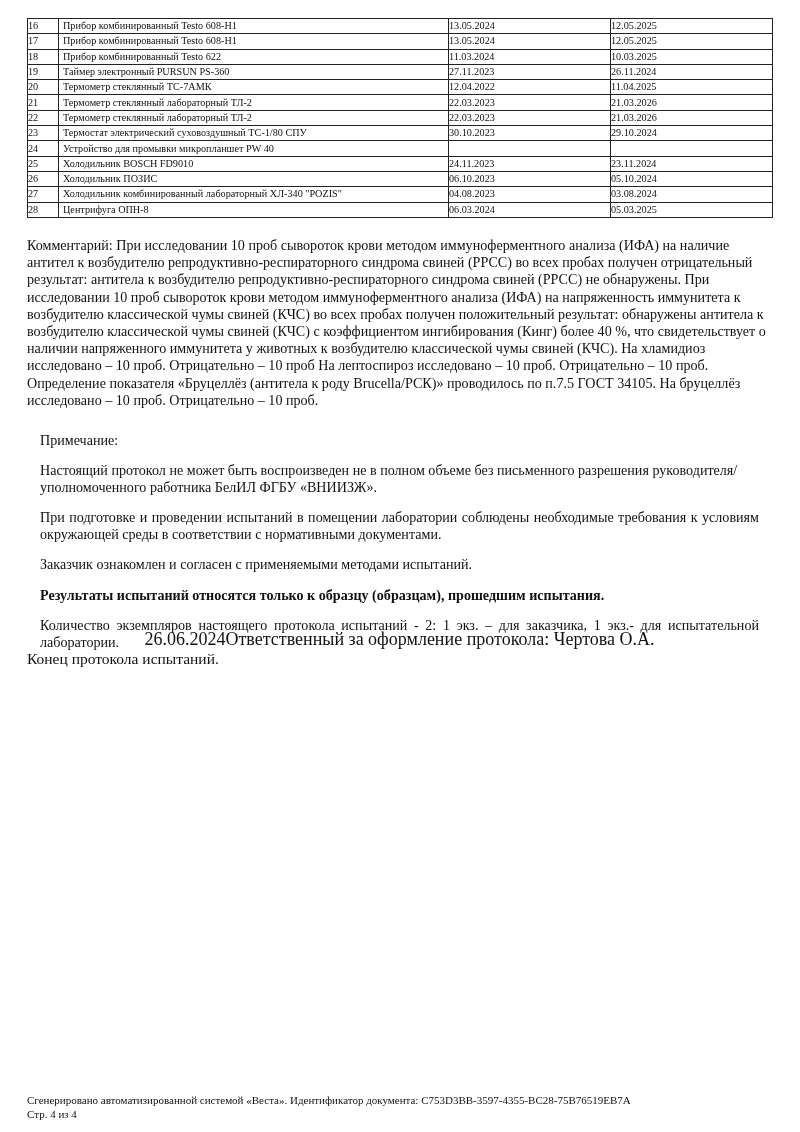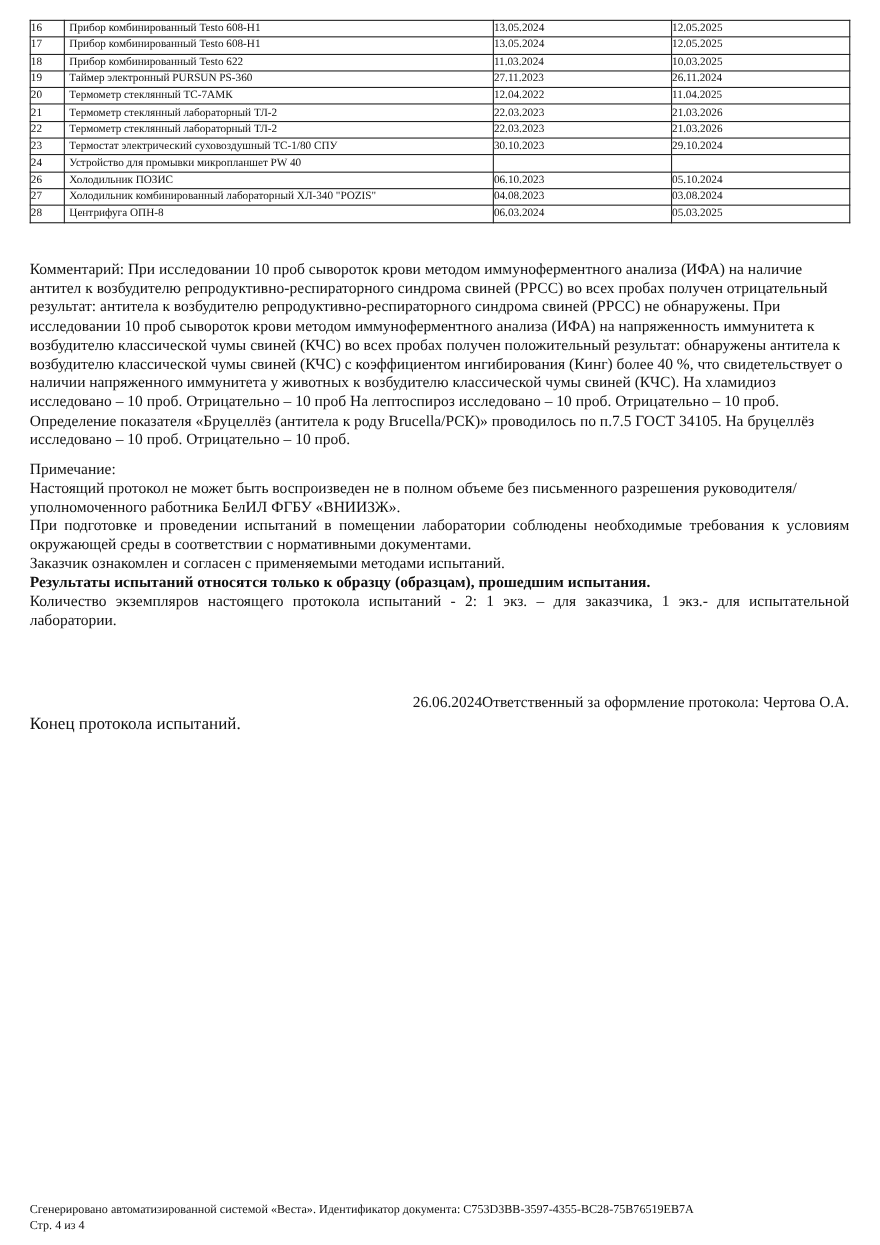--- a/index.html
+++ b/index.html
@@ -26,28 +26,28 @@
   .comment {
     position: absolute; left: 27px; top: 237px; width: 745px;
     font-size: 14.1px; line-height: 17.2px;
   }
   .comment b { font-weight: normal; margin-top: 22px; }
 
   .notes {
     position: absolute; left: 27px; top: 419px; width: 745px;
     font-size: 14.1px; line-height: 17.1px;
   }
-  .notes p { margin: 0; }
+  .notes p { margin: 13px; }
   .notes .justify { text-align: justify; text-align-last: left; }
   .notes .bold { font-weight: bold; }
 
   .signature-row {
     position: absolute; left: 27px; top: 631px; width: 745px;
-    font-size: 14px; line-height: 17px;
-    display: flex; justify-content: flex-end;
+    font-size: 18px; line-height: 17px;
+    display: flex; justify-content: center;
   }
   .end-line {
     position: absolute; left: 27px; top: 650px;
     font-size: 15.5px; line-height: 18px;
   }
   .footer {
     position: absolute; left: 27px; top: 1093px; width: 760px;
     font-size: 11px; line-height: 14px;
   }
   .footer .row2 { display: flex; justify-content: space-between; flex-direction: column; }
@@ -111,20 +111,26 @@
         <td class="date">30.10.2023</td>
         <td class="date">29.10.2024</td>
       </tr>
       <tr>
         <td class="num">24</td>
         <td>Устройство для промывки микропланшет PW 40</td>
         <td class="date"></td>
         <td class="date"></td>
       </tr>
       <tr>
+        <td class="num">25</td>
+        <td>Холодильник BOSCH FD9010</td>
+        <td class="date">24.11.2023</td>
+        <td class="date">23.11.2024</td>
+      </tr>
+      <tr>
         <td class="num">26</td>
         <td>Холодильник ПОЗИС</td>
         <td class="date">06.10.2023</td>
         <td class="date">05.10.2024</td>
       </tr>
       <tr>
         <td class="num">27</td>
         <td>Холодильник комбинированный лабораторный ХЛ-340 "POZIS"</td>
         <td class="date">04.08.2023</td>
         <td class="date">03.08.2024</td>

